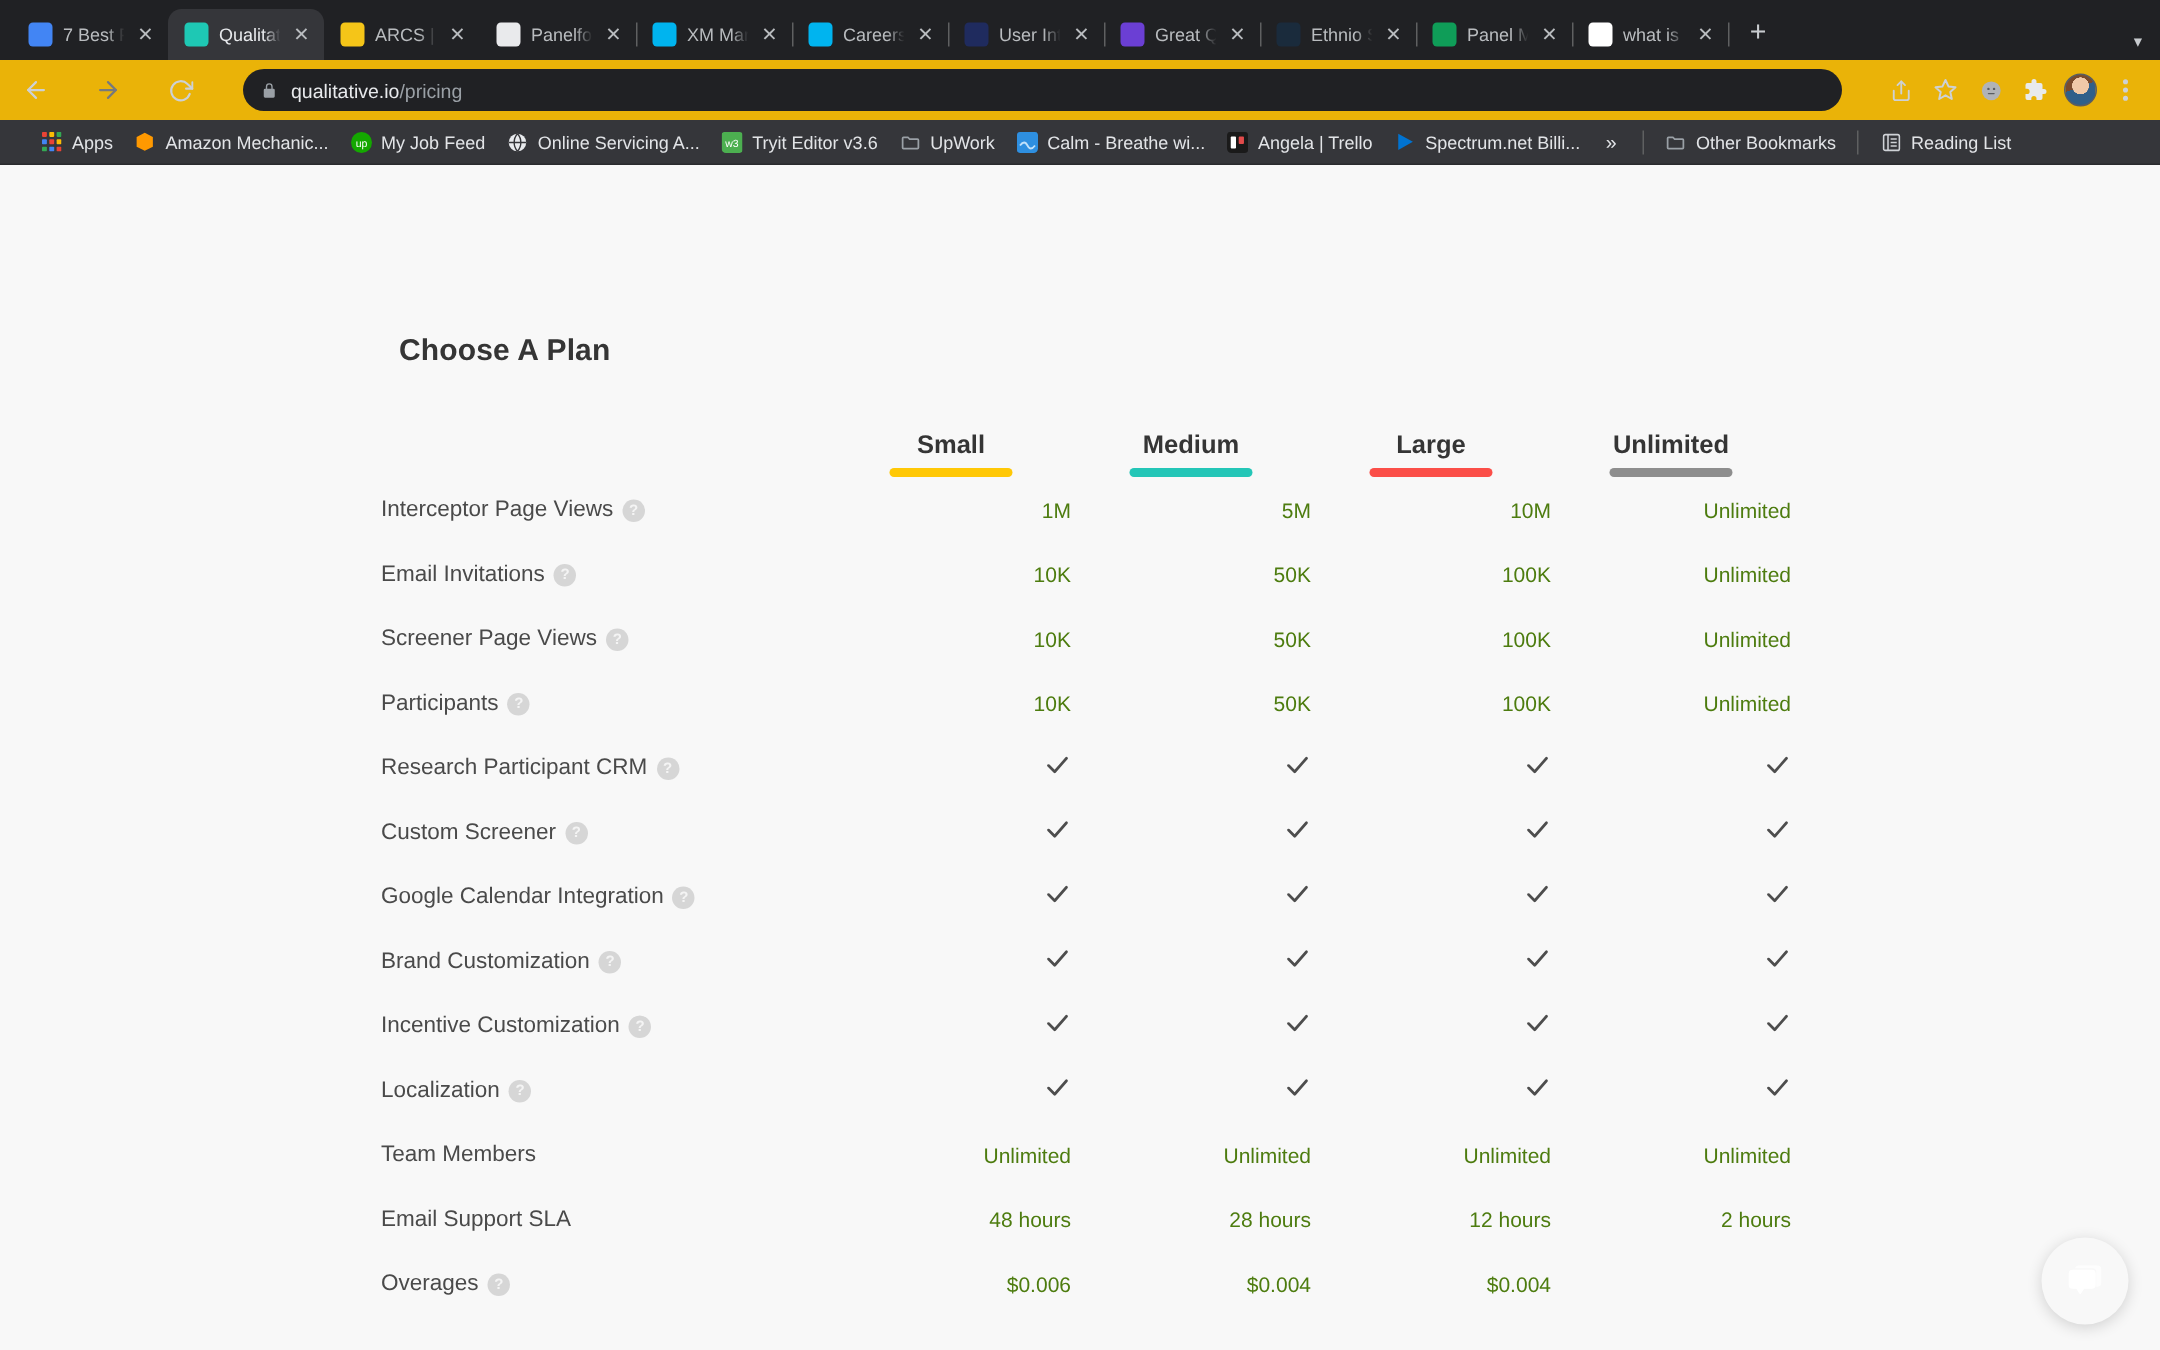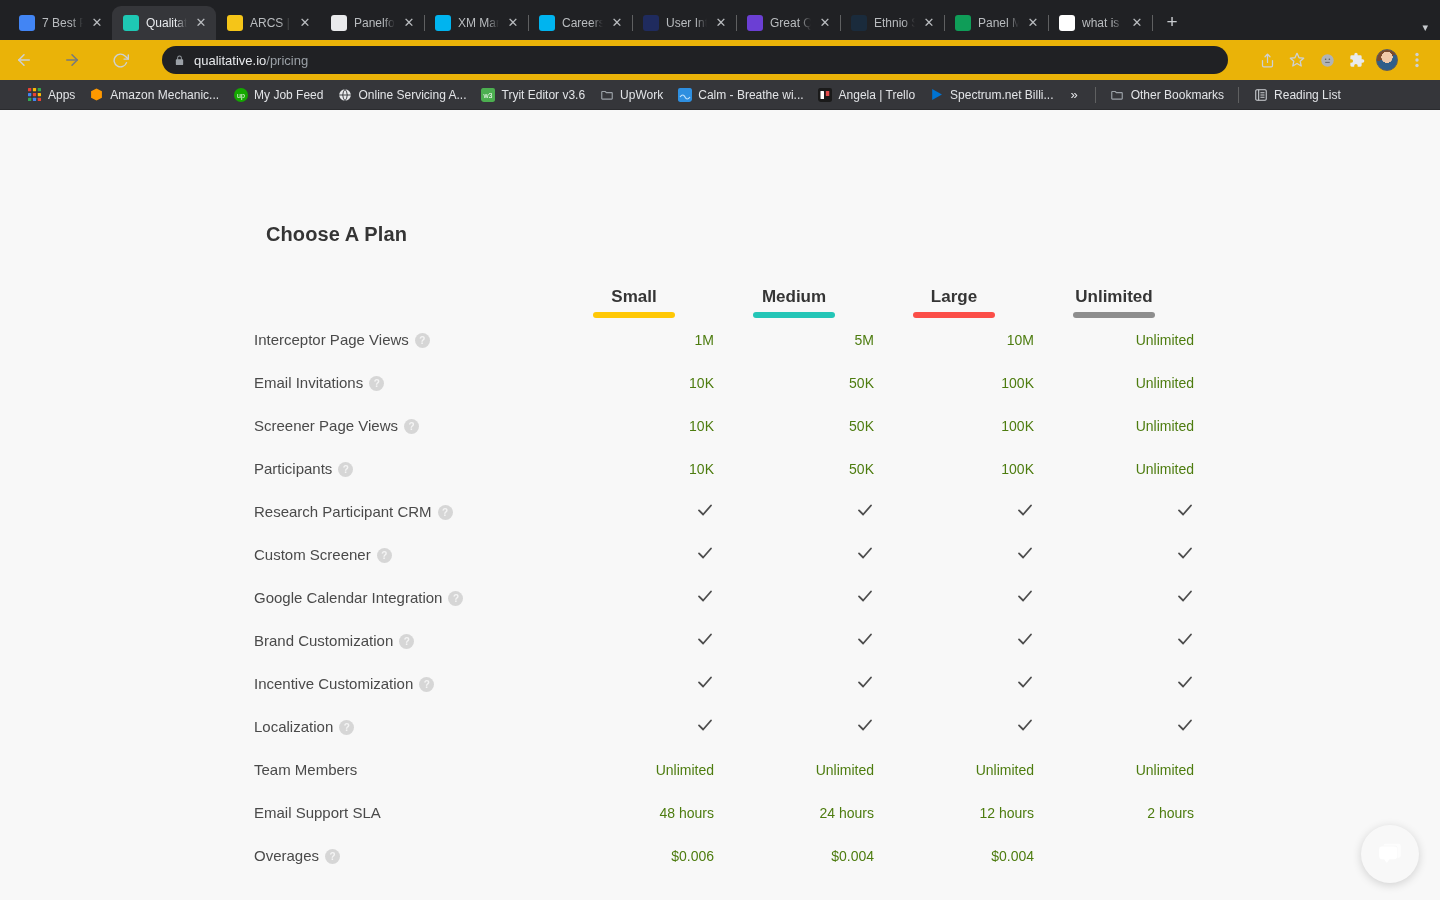--- a/index.html
+++ b/index.html
@@ -557,21 +557,21 @@
           <tr class="frow">
             <td class="ftd-label"><span>Team Members</span></td>
             <td class="ftd-val"><span>Unlimited</span></td>
             <td class="ftd-val"><span>Unlimited</span></td>
             <td class="ftd-val"><span>Unlimited</span></td>
             <td class="ftd-val"><span>Unlimited</span></td>
           </tr>
           <tr class="frow">
             <td class="ftd-label"><span>Email Support SLA</span></td>
             <td class="ftd-val"><span>48 hours</span></td>
-            <td class="ftd-val"><span>24 hours</span></td>
+            <td class="ftd-val"><span>28 hours</span></td>
             <td class="ftd-val"><span>12 hours</span></td>
             <td class="ftd-val"><span>2 hours</span></td>
           </tr>
           <tr class="frow">
             <td class="ftd-label"><span>Overages</span><span class="help">?</span></td>
             <td class="ftd-val"><span>$0.006</span></td>
             <td class="ftd-val"><span>$0.004</span></td>
             <td class="ftd-val"><span>$0.004</span></td>
             <td class="ftd-val"><span></span></td>
           </tr>

